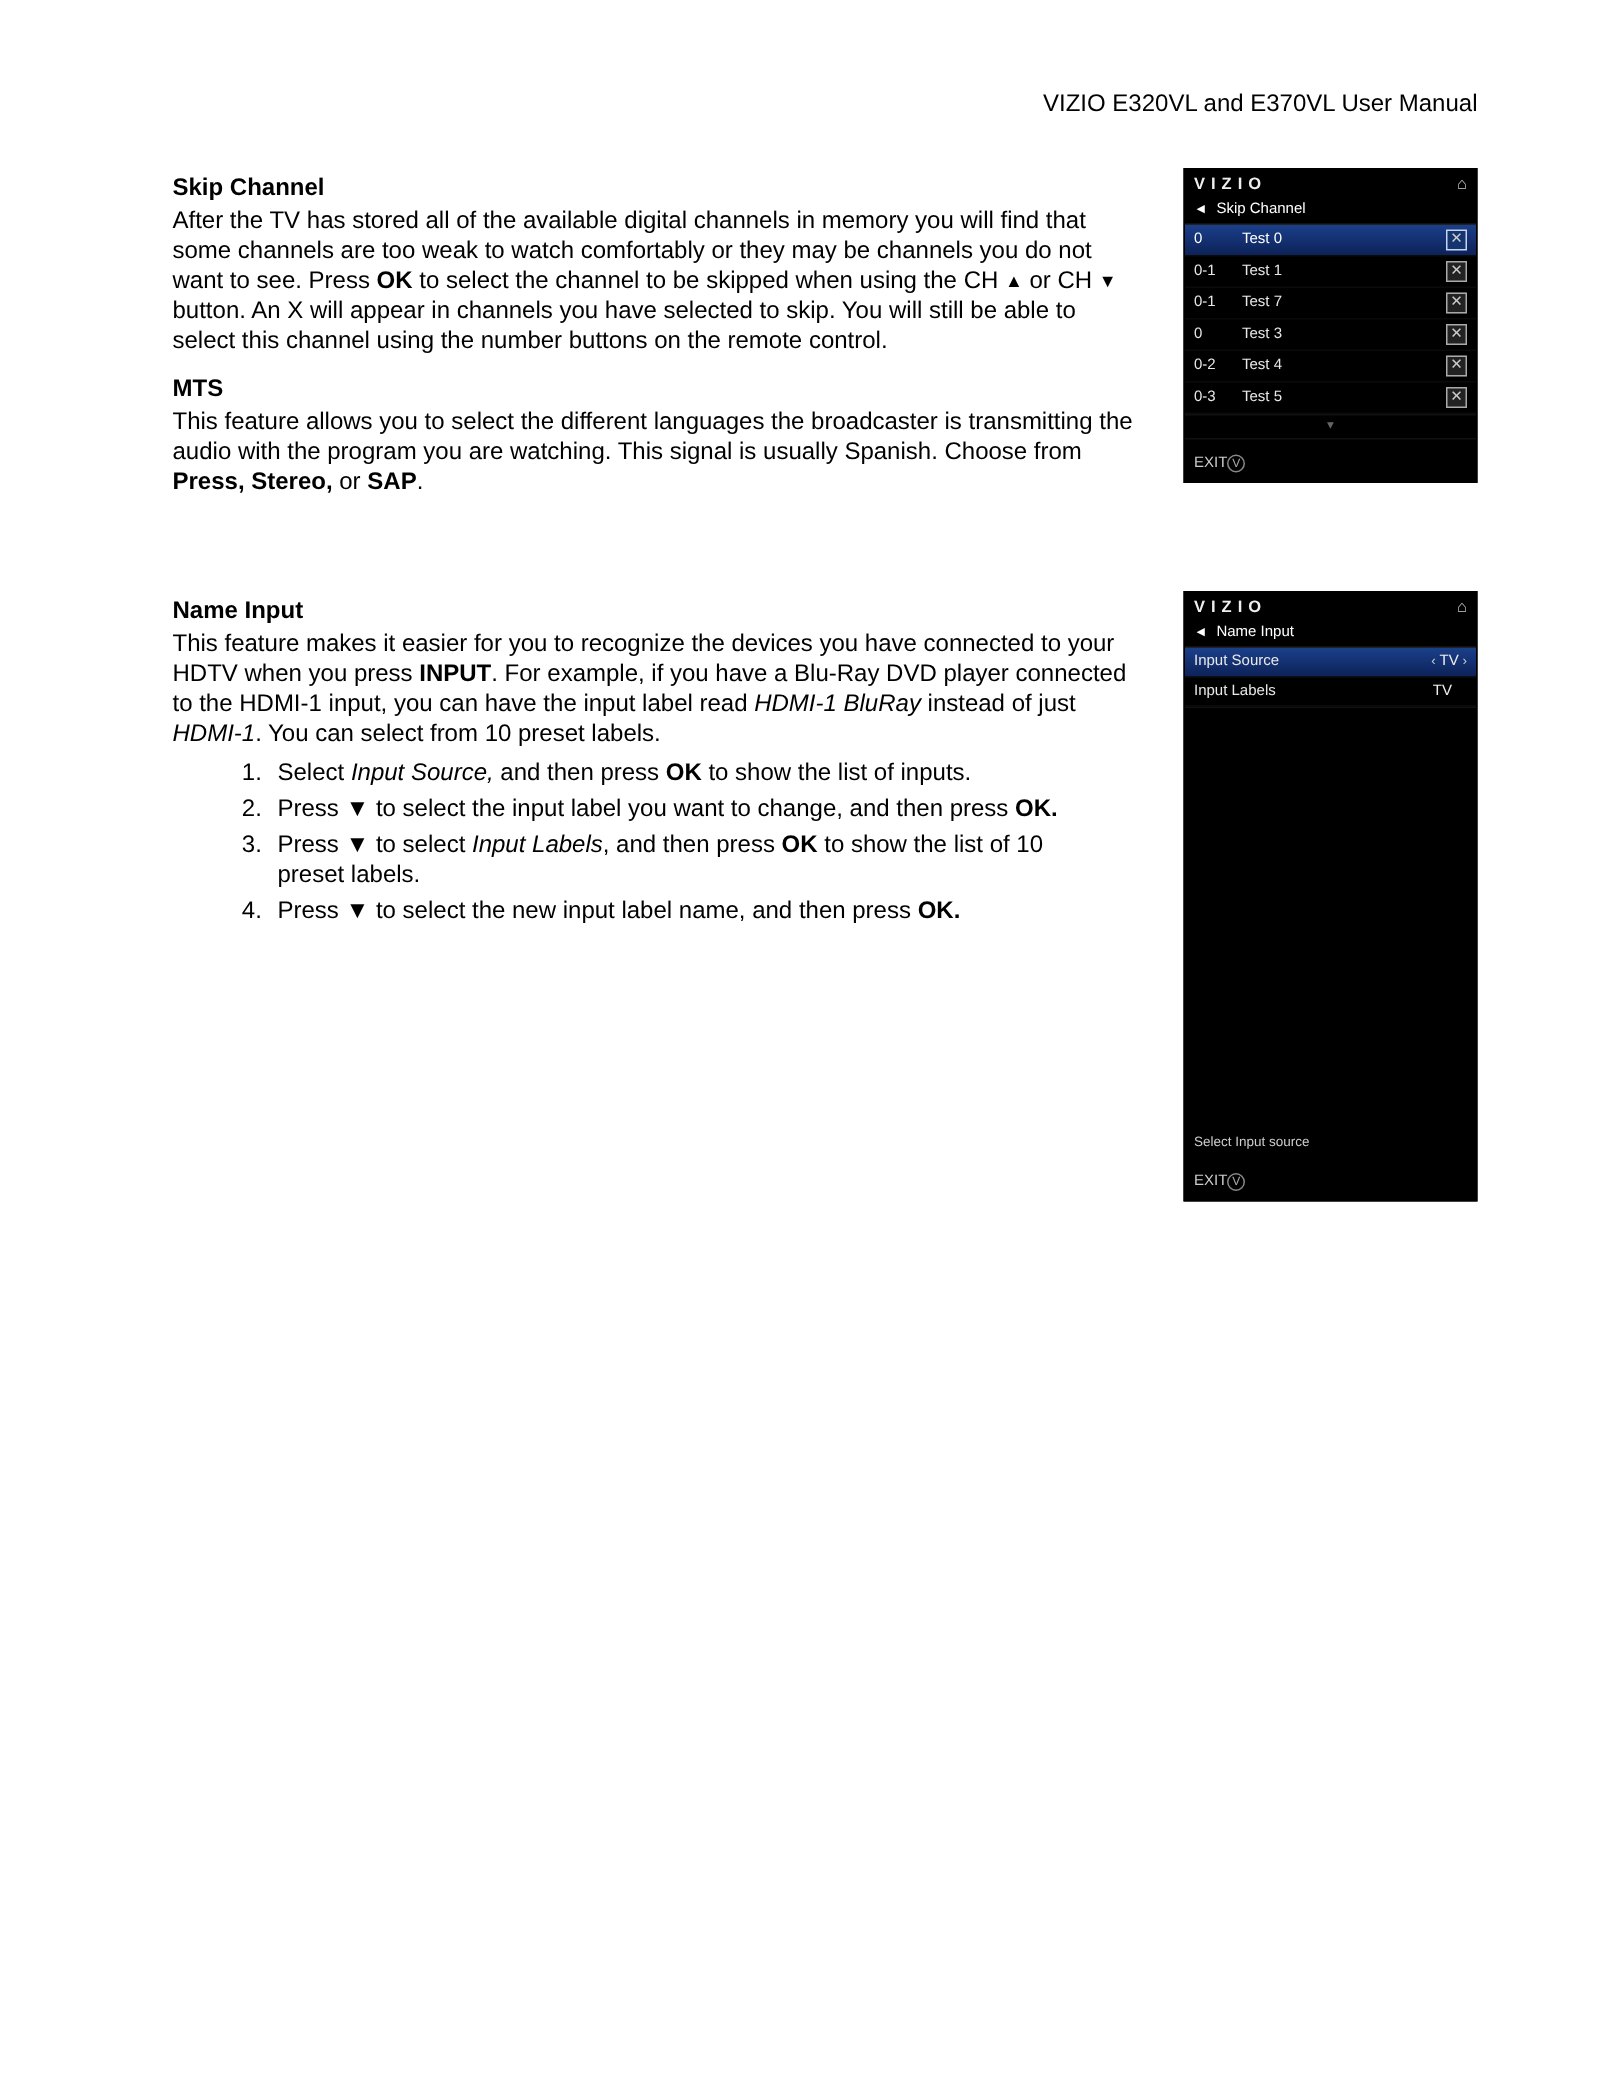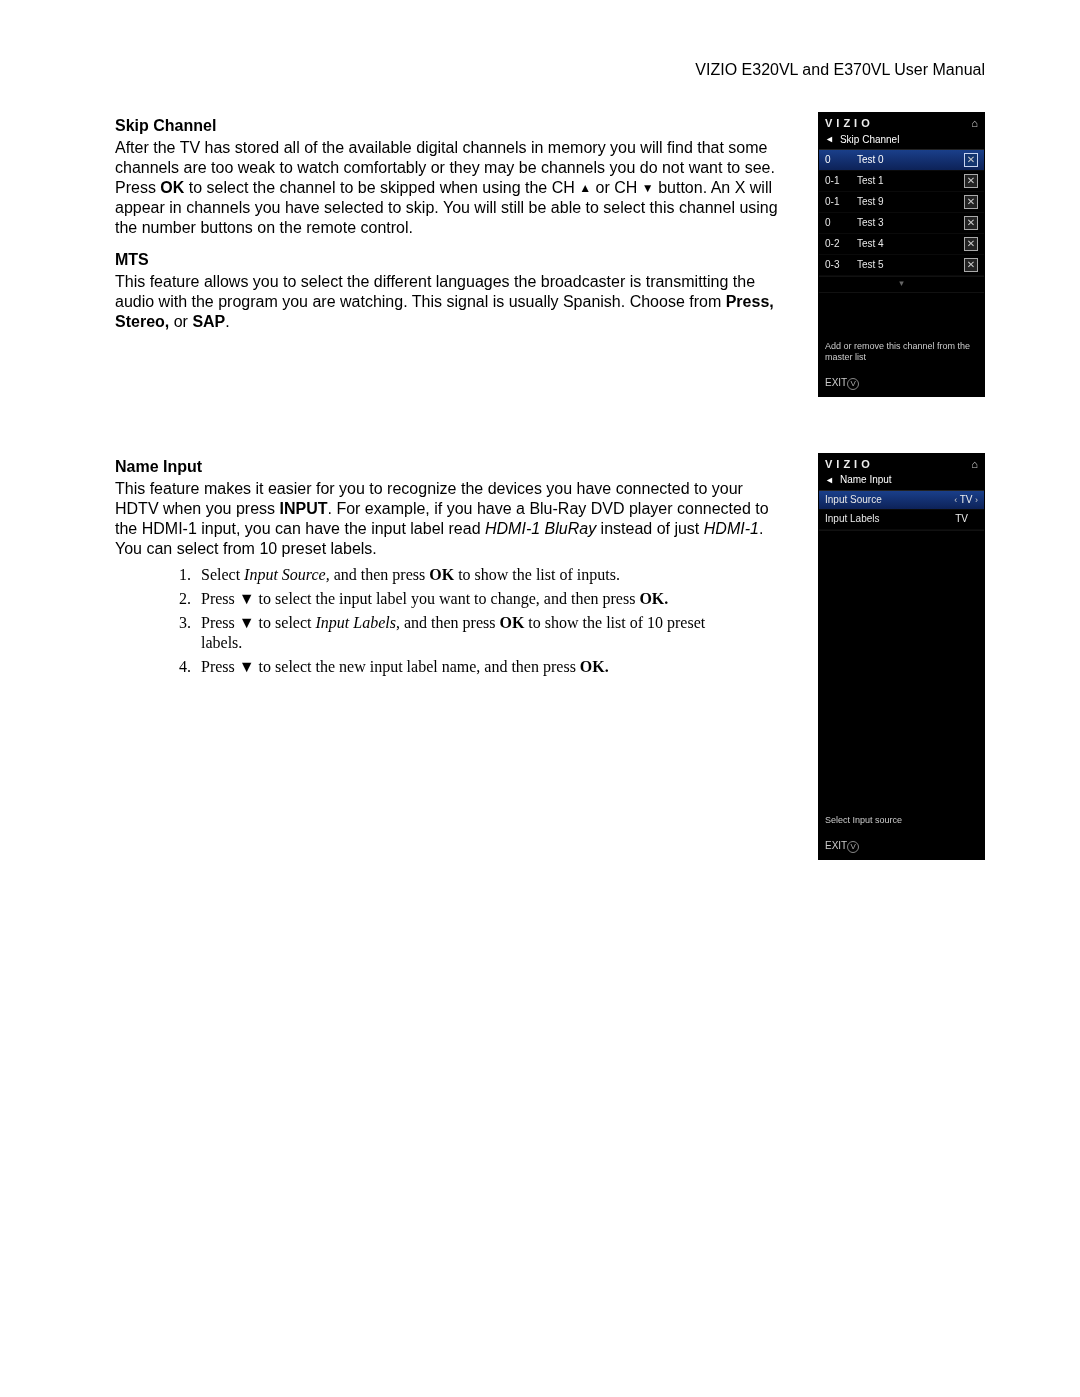--- a/index.html
+++ b/index.html
@@ -33,32 +33,31 @@
   }
   .para { margin-bottom: 6px; }
   .para b { font-weight: bold; }
   .italic { font-style: italic; }
   .tri-up, .tri-down { font-size: 12px; vertical-align: 1px; }
   .sub-heading {
     font-weight: bold;
     margin: 10px 0 4px 38px;
   }
   ol.steps {
-    margin-left: 80px;
+    margin-left: 64px;
     margin-top: 2px;
     padding-right: 40px;
-    font-family: Liberation Serif, serif;
   }
   ol.steps li {
     margin-bottom: 4px;
     padding-left: 6px;
   }
   
   .tv-box {
-    width: 167px;
+    width: 196px;
     background: #000;
     color: #ddd;
     font-family: Arial, sans-serif;
     font-size: 10px;
     flex-shrink: 0;
     border: 1px solid #000;
   }
   .tv-top {
     display: flex;
     align-items: center;
@@ -219,41 +218,40 @@
         <span class="col2">Test 0</span>
         <span class="col3">✕</span>
       </div>
       <div class="tv-row">
         <span class="col1">0-1</span>
         <span class="col2">Test 1</span>
         <span class="col3">✕</span>
       </div>
       <div class="tv-row">
         <span class="col1">0-1</span>
-        <span class="col2">Test 9</span>
+        <span class="col2">Test 7</span>
         <span class="col3">✕</span>
       </div>
       <div class="tv-row">
         <span class="col1">0</span>
         <span class="col2">Test 3</span>
         <span class="col3">✕</span>
       </div>
       <div class="tv-row">
         <span class="col1">0-2</span>
         <span class="col2">Test 4</span>
         <span class="col3">✕</span>
       </div>
       <div class="tv-row">
         <span class="col1">0-3</span>
         <span class="col2">Test 5</span>
         <span class="col3">✕</span>
       </div>
     </div>
     <div class="tv-down-arrow">▾</div>
-    <div class="tv-help">Add or remove this channel from the master list</div>
     <div class="tv-bottom">
       <span>EXIT</span>
       <span class="vizio-v">V</span>
     </div>
   </div>
 </div>
 
 <div class="section-gap"></div>
 
 <div class="section-row">

